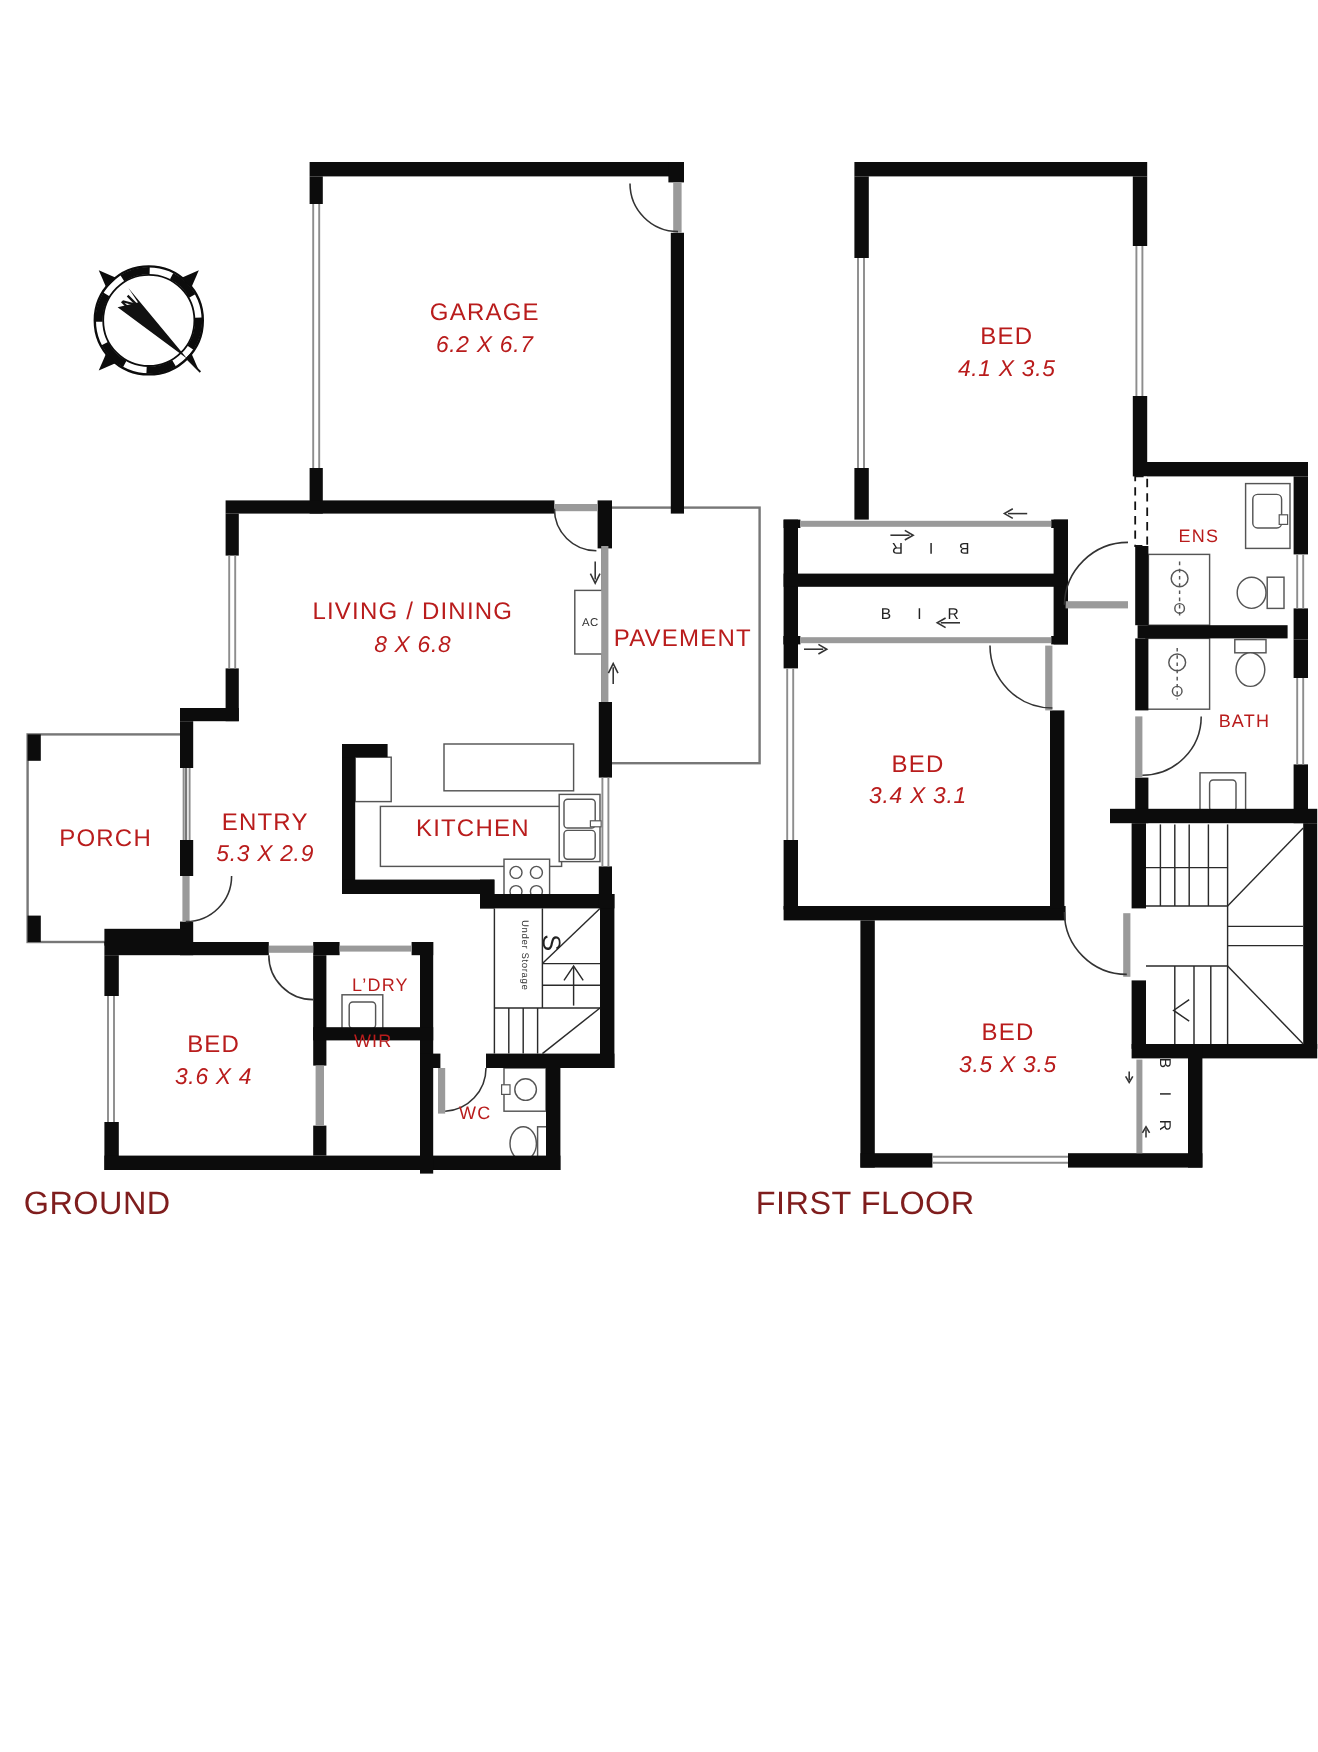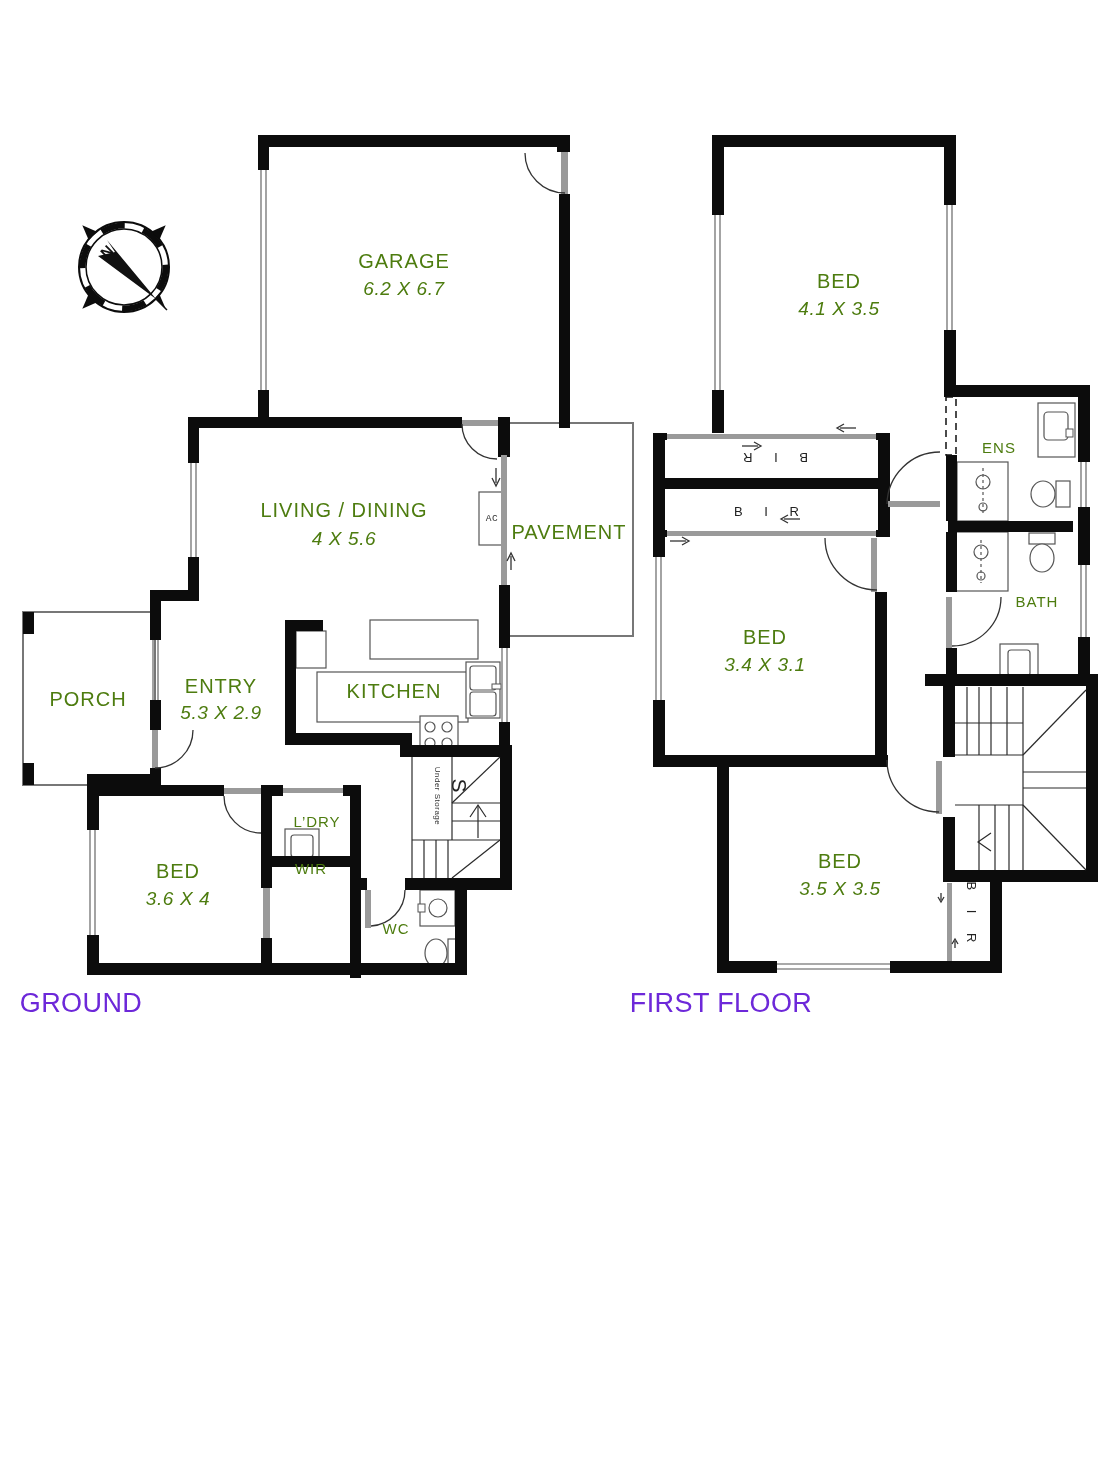--- a/index.html
+++ b/index.html
@@ -1,27 +1,27 @@
 <!DOCTYPE html>
 <html><head>
 <meta charset="utf-8">
 <style>
   html,body{margin:0;padding:0;background:#fff;}
   #canvas{position:relative;width:1098px;height:1460px;background:#fff;overflow:hidden;
           font-family:"Liberation Sans",sans-serif;}
   #plan-svg{position:absolute;left:0;top:0;}
-  .lbl{position:absolute;transform:translate(-50%,-50%);font-size:20px;color:#4d7c0f;
+  .lbl{position:absolute;transform:translate(-50%,-50%);font-size:20px;color:#b91c1c;
        letter-spacing:1px;white-space:nowrap;line-height:1;}
   .dim{font-size:19px;letter-spacing:0.6px;font-style:italic;}
-  .cap{font-size:27px;letter-spacing:0.4px;color:#6d28d9;}
+  .cap{font-size:27px;letter-spacing:0.4px;color:#7f1d1d;}
   .sm{font-size:15px;}
   .bir{font-size:13px;letter-spacing:9px;color:#222;}
   .bir-flip{transform:translate(-50%,-50%) rotate(180deg);}
   .bir-vert{writing-mode:vertical-rl;letter-spacing:8px;font-size:13px;color:#222;}
-  .ac-lbl{font-size:9.5px;letter-spacing:0.5px;color:#333;font-family:Liberation Mono, monospace;}
+  .ac-lbl{font-size:9.5px;letter-spacing:0.5px;color:#333;}
   .s-lbl{font-size:21px;transform:translate(-50%,-50%) rotate(90deg);color:#222;}
   .us-lbl{font-size:8px;writing-mode:vertical-rl;letter-spacing:0.5px;color:#333;}
 </style>
 </head>
 <body>
 
 <div id="canvas">
 
 <svg id="plan-svg" width="1098" height="1460" viewBox="0 0 1098 1460">
 
@@ -304,21 +304,21 @@
     <polygon points="156,299 98,256 115,252 107,240" fill="#111"></polygon>
     <line x1="156" y1="299" x2="167" y2="310" stroke="#111" stroke-width="1.5"></line>
     <text x="107" y="252" transform="rotate(135 107 252)" font-size="15" font-weight="bold" fill="#111" text-anchor="middle" dominant-baseline="central">N</text>
   </g>
 </svg>
 
   <div class="lbl" style="left:404px;top:261px">GARAGE</div>
   <div class="lbl dim" style="left:404px;top:288px">6.2 X 6.7</div>
 
   <div class="lbl" style="left:344px;top:510px">LIVING / DINING</div>
-  <div class="lbl dim" style="left:344px;top:538px">4 X 5.6</div>
+  <div class="lbl dim" style="left:344px;top:538px">8 X 6.8</div>
 
   <div class="lbl" style="left:569px;top:532px">PAVEMENT</div>
 
   <div class="lbl" style="left:221px;top:686px">ENTRY</div>
   <div class="lbl dim" style="left:221px;top:712px">5.3 X 2.9</div>
 
   <div class="lbl" style="left:394px;top:691px">KITCHEN</div>
   <div class="lbl" style="left:88px;top:699px">PORCH</div>
 
   <div class="lbl" style="left:178px;top:871px">BED</div>

